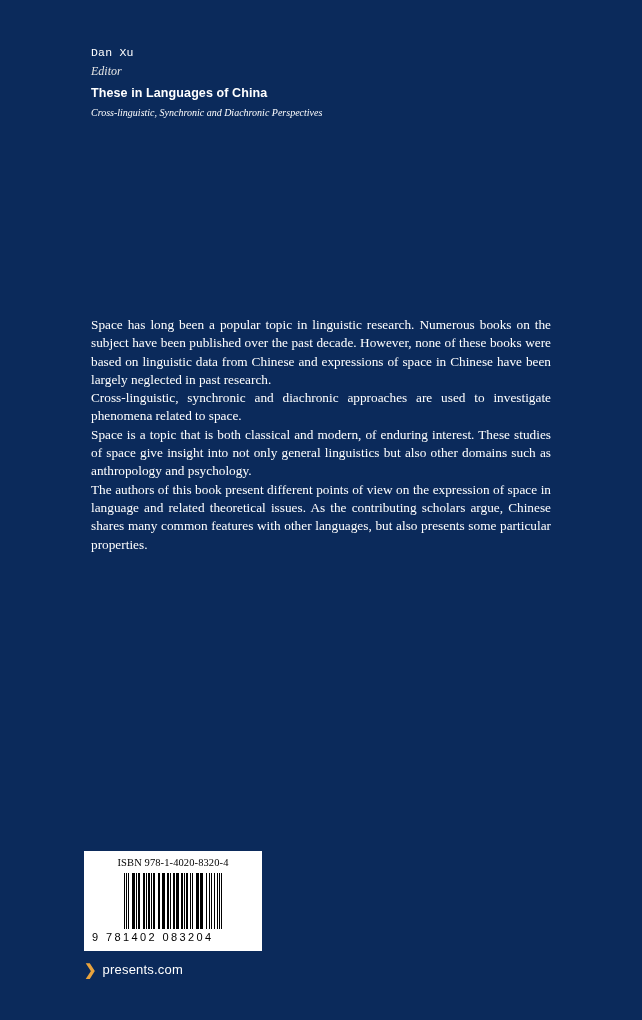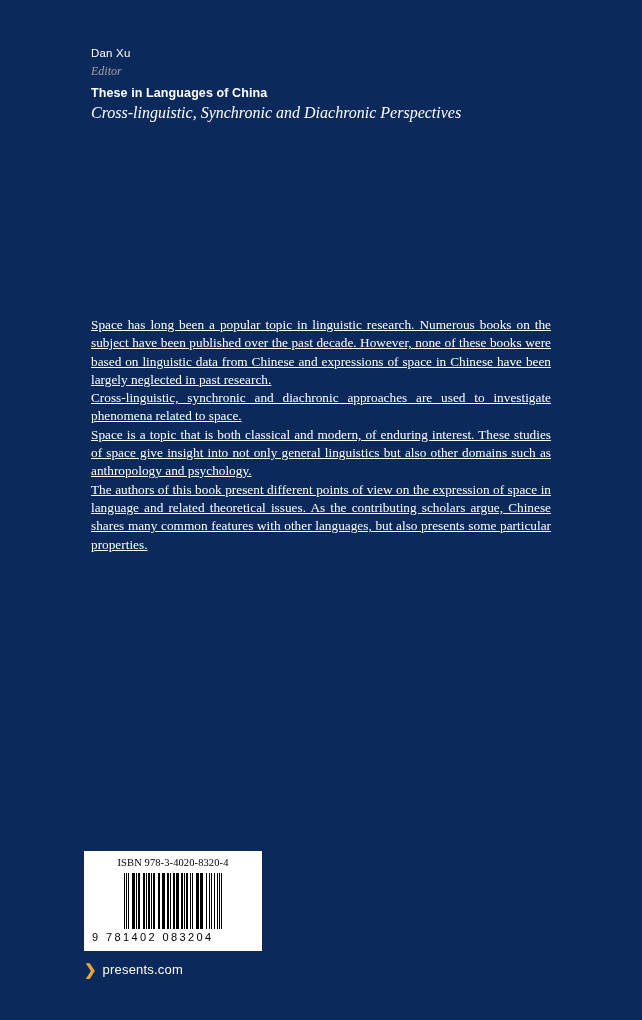--- a/index.html
+++ b/index.html
@@ -23,59 +23,58 @@
   }
 
   
   .header {
     position: absolute;
     left: 91px;
     top: 45px;
     width: 460px;
   }
   .editor-name {
-    font-family: Liberation Sans, sans-serif;
+    font-family: Liberation Mono, monospace;
     font-size: 11.5px;
     line-height: 16px;
     color: #ffffff;
     letter-spacing: 0.2px;
   }
   .editor-role {
     font-family: "Liberation Serif", serif;
     font-style: italic;
     font-size: 12px;
     line-height: 17px;
     margin-top: 2px;
-    color: #a3a3a3;
+    color: #e5e5e5;
   }
   .book-title {
     font-family: "Liberation Sans", sans-serif;
     font-weight: bold;
     font-size: 12.5px;
     line-height: 17px;
     margin-top: 5px;
     color: #ffffff;
     letter-spacing: 0.1px;
   }
   .book-subtitle {
     font-family: "Liberation Serif", serif;
     font-style: italic;
-    font-size: 16px;
+    font-size: 10px;
     line-height: 17px;
     margin-top: 2px;
     color: #ffffff;
   }
 
   
   .blurb {
     position: absolute;
     left: 91px;
     top: 316px;
     width: 460px;
-    text-decoration: underline;
   }
   .blurb p {
     margin: 0;
     font-family: "Liberation Serif", serif;
     font-size: 13.3px;
     line-height: 18.3px;
     text-align: justify;
     color: #ffffff;
     hyphens: none;
   }
@@ -159,21 +158,21 @@
   </div>
 
   <div class="blurb">
     <p>Space has long been a popular topic in linguistic research. Numerous books on the subject have been published over the past decade. However, none of these books were based on linguistic data from Chinese and expressions of space in Chinese have been largely neglected in past research.</p>
     <p>Cross-linguistic, synchronic and diachronic approaches are used to investigate phenomena related to space.</p>
     <p>Space is a topic that is both classical and modern, of enduring interest. These studies of space give insight into not only general linguistics but also other domains such as anthropology and psychology.</p>
     <p>The authors of this book present different points of view on the expression of space in language and related theoretical issues. As the contributing scholars argue, Chinese shares many common features with other languages, but also presents some particular properties.</p>
   </div>
 
   <div class="isbn-box">
-    <div class="isbn-text">ISBN 978-3-4020-8320-4</div>
+    <div class="isbn-text">ISBN 978-1-4020-8320-4</div>
     <div class="barcode" id="barcode">
         <span style="width: 1px; background: rgb(0, 0, 0);"></span>
         <span style="width: 1px; background: transparent;"></span>
         <span style="width: 1px; background: rgb(0, 0, 0);"></span>
         <span style="width: 1px; background: transparent;"></span>
         <span style="width: 1px; background: rgb(0, 0, 0);"></span>
         <span style="width: 3px; background: transparent;"></span>
         <span style="width: 3px; background: rgb(0, 0, 0);"></span>
         <span style="width: 1px; background: transparent;"></span>
         <span style="width: 1px; background: rgb(0, 0, 0);"></span>

